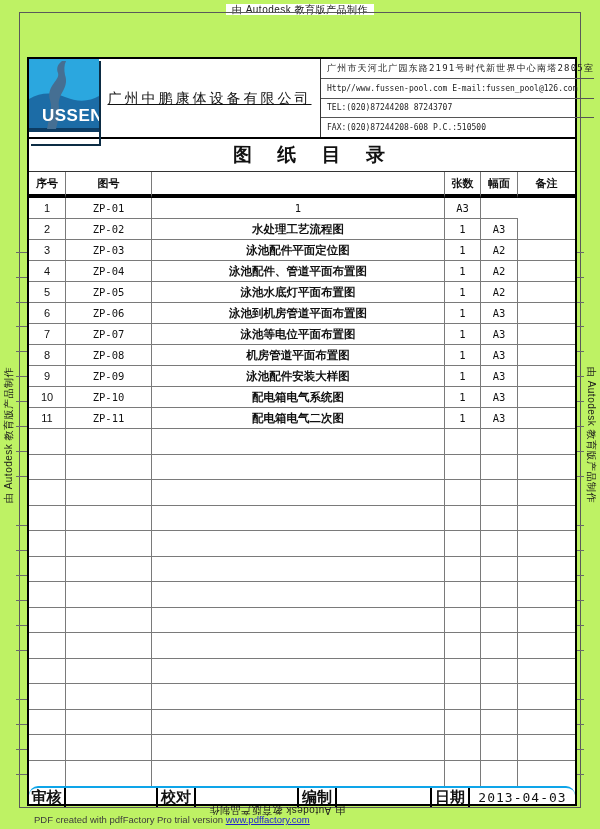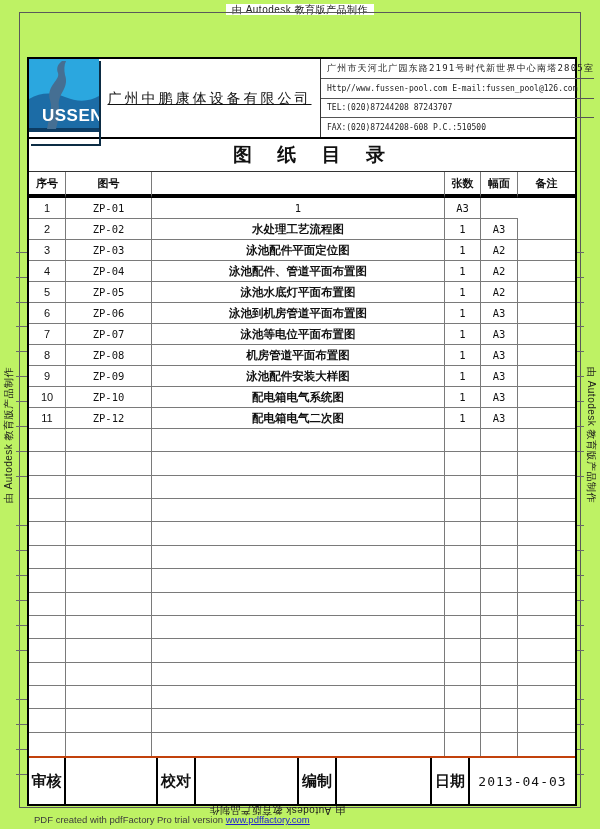--- a/index.html
+++ b/index.html
@@ -57,22 +57,22 @@
 
   .cat-rows .trow { height:21px; font-size:11px; }
   .cell-code { font-family:"DejaVu Sans Mono","Liberation Mono",monospace; font-size:10.5px; }
   .cell-name { font-weight:bold; font-size:11.5px; }
   .cell-qty, .cell-size { font-family:"DejaVu Sans Mono","Liberation Mono",monospace; font-size:10.5px; }
 
   .cat-fill { flex:1; display:flex; flex-direction:column; }
   .cat-fill .trow { flex:1; }
   .cat-fill .trow:last-child > div { border-bottom:none; }
 
-  .sig-row { height:48px; border-top:2px solid #c2410c; display:grid;
-             grid-template-columns:37px 92px 38px 103px 38px 95px 38px 1fr; }
+  .sig-row { height:18px; border-top:2px solid #0ea5e9; display:grid;
+             grid-template-columns:37px 92px 38px 103px 38px 95px 38px 1fr;border-radius:14px; }
   .sig-row > div { border-right:2px solid #000; display:flex; align-items:center;
                    justify-content:center; white-space:nowrap; }
   .sig-row > div:last-child { border-right:none; }
   .sig-label { font-weight:bold; font-size:15px; }
   .sig-date  { font-family:"DejaVu Sans Mono","Liberation Mono",monospace;
                font-size:13px; letter-spacing:1px; }
 
   .pdf-footer { position:absolute; left:4px; top:814px; font-size:9.5px; color:#3c3c3c;padding-left:30px; }
   .pdf-footer a { color:#2323cc; text-decoration:underline; cursor:pointer; }
 </style>
@@ -198,21 +198,21 @@
         <div class="grid-row trow">
     <div class="cell-no">10</div>
     <div class="cell-code">ZP-10</div>
     <div class="cell-name">配电箱电气系统图</div>
     <div class="cell-qty">1</div>
     <div class="cell-size">A3</div>
     <div class="cell-note"></div>
   </div>
         <div class="grid-row trow">
     <div class="cell-no">11</div>
-    <div class="cell-code">ZP-12</div>
+    <div class="cell-code">ZP-11</div>
     <div class="cell-name">配电箱电气二次图</div>
     <div class="cell-qty">1</div>
     <div class="cell-size">A3</div>
     <div class="cell-note"></div>
   </div>
       </div>
 
     <div class="cat-fill" id="cat-fill">
         <div class="grid-row trow">
     <div class="cell-no"></div>

